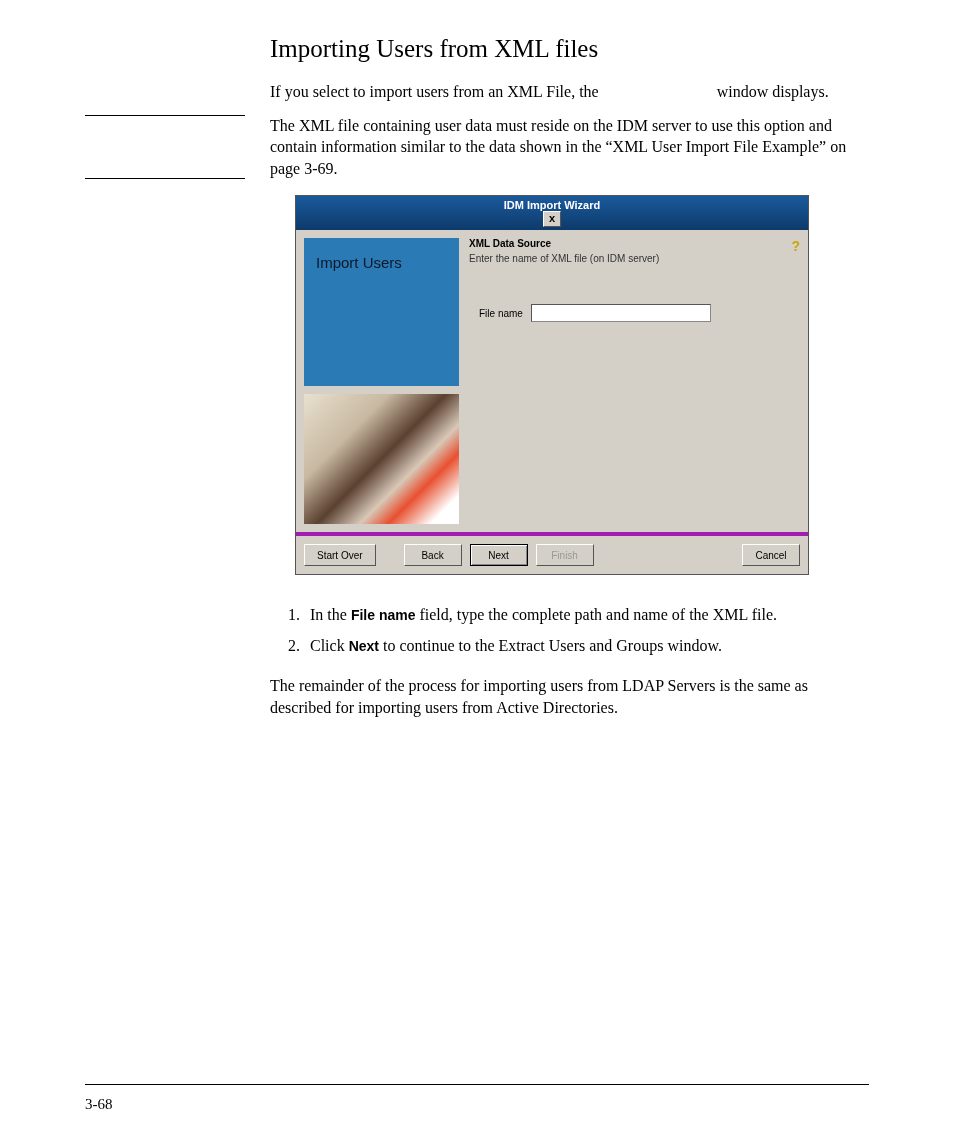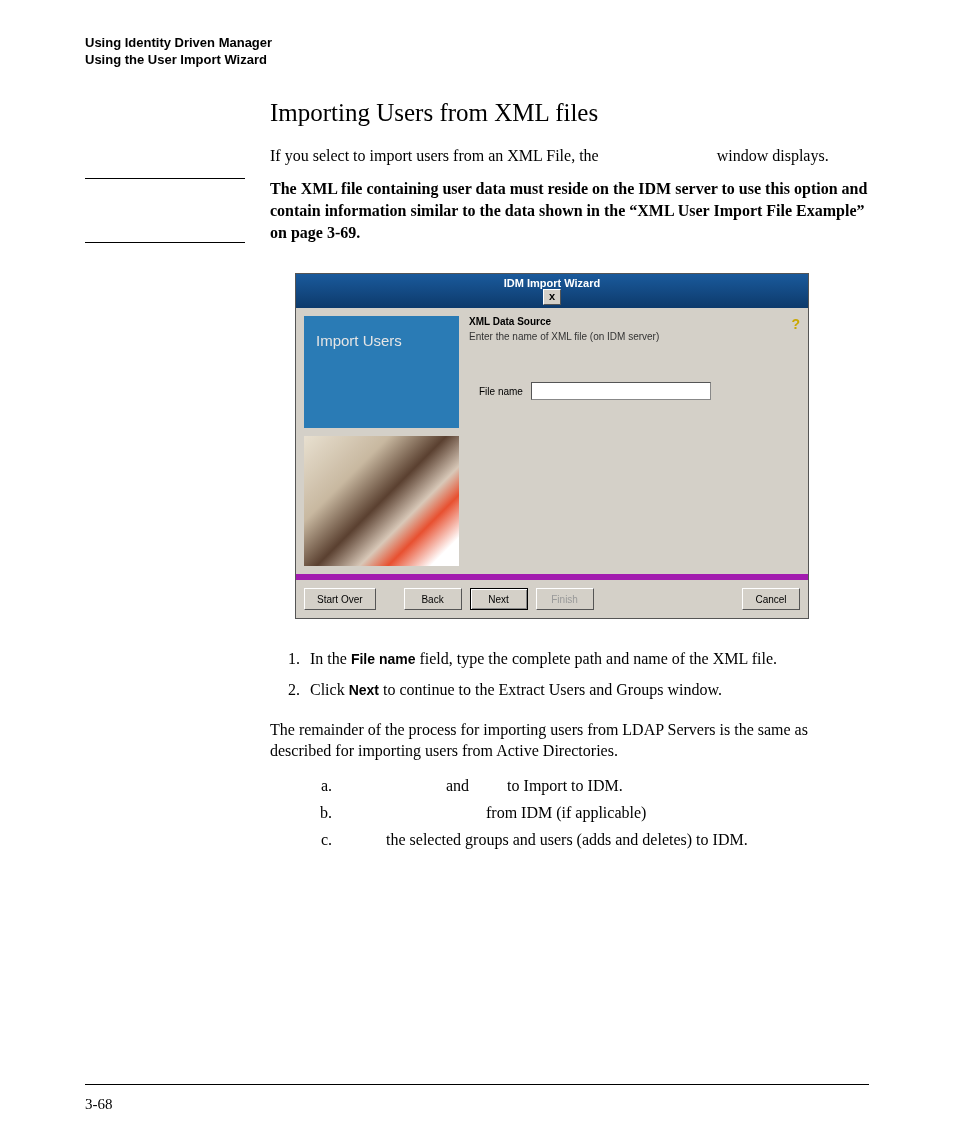--- a/index.html
+++ b/index.html
@@ -32,22 +32,21 @@
     font-weight: normal;
     margin-bottom: 18px;
   }
   .body-text {
     font-size: 16px;
     line-height: 1.35;
     margin-bottom: 12px;
   }
   .note-rule-wrap {
     position: relative;
-    margin-bottom: 30px;
-    font-weight: bold;
+    margin-bottom: 16px;
   }
   .note-rule-v {
     position: absolute;
     left: -185px;
     top: 0;
     bottom: 0;
     width: 160px;
     border-top: 1px solid #000;
     border-bottom: 1px solid #000;
   }
@@ -91,23 +90,23 @@
     display: flex;
     gap: 10px;
   }
   .wizard-left {
     width: 155px;
     display: flex;
     flex-direction: column;
     gap: 8px;
   }
   .wizard-left-top {
-    height: 112px;
+    height: 148px;
     background: #2a7bb5;
-    color: #e5e5e5;
+    color: #0f172a;
     font-family: "Trebuchet MS", Arial, sans-serif;
     font-size: 15px;
     padding: 16px 12px;
     box-sizing: border-box;
   }
   .wizard-left-bottom {
     height: 130px;
     background: linear-gradient(135deg, #e8e0d0 0%, #c8b8a0 30%, #5a4030 50%, #d8c8b8 65%, #e85030 75%, #fff 90%);
     position: relative;
     overflow: hidden;
@@ -149,21 +148,21 @@
   }
   .wizard-help {
     position: absolute;
     top: 0;
     right: 0;
     color: #caa800;
     font-weight: bold;
     font-size: 14px;
   }
   .wizard-buttons {
-    border-top: 6px solid #a21caf;
+    border-top: 4px solid #a21caf;
     background: #d4d0c8;
     padding: 8px;
     display: flex;
     gap: 8px;
   }
   .wizard-btn {
     font-family: Tahoma, Arial, sans-serif;
     font-size: 10px;
     height: 22px;
     padding: 0 12px;
@@ -228,24 +227,20 @@
     position: absolute;
     left: 85px;
     bottom: 32px;
     font-size: 15px;
   }
 </style>
 </head>
 <body>
 
 <div class="page">
-  <div class="header-block">
-    <div>Using Identity Driven Manager</div>
-    <div>Using the User Import Wizard</div>
-  </div>
 
   <div class="content">
     <div class="section-title">Importing Users from XML files</div>
 
     <div class="body-text">
       <span>If you select to import users from an XML File, the </span><span style="display:inline-block;width:110px"></span><span> window displays.</span>
     </div>
 
     <div class="note-rule-wrap">
       <div class="note-rule-v"></div>
@@ -290,23 +285,18 @@
       <li>
         <span>In the </span><span class="bold-sans">File name</span><span> field, type the complete path and name of the XML file.</span>
       </li>
       <li>
         <span>Click </span><span class="bold-sans">Next</span><span> to continue to the Extract Users and Groups window.</span>
       </li>
     </ol>
 
     <div class="body-text">The remainder of the process for importing users from LDAP Servers is the same as described for importing users from Active Directories.</div>
 
-    <ol class="sub-ol">
-      <li><span style="display:inline-block;width:100px"></span><span> and </span><span style="display:inline-block;width:30px"></span><span> to Import to IDM.</span></li>
-      <li><span style="display:inline-block;width:140px"></span><span> from IDM (if applicable)</span></li>
-      <li><span style="display:inline-block;width:40px"></span><span> the selected groups and users (adds and deletes) to IDM.</span></li>
-    </ol>
 
   </div>
 
   <div class="footer-rule"></div>
   <div class="page-num">3-68</div>
 </div>
 
 </body></html>

